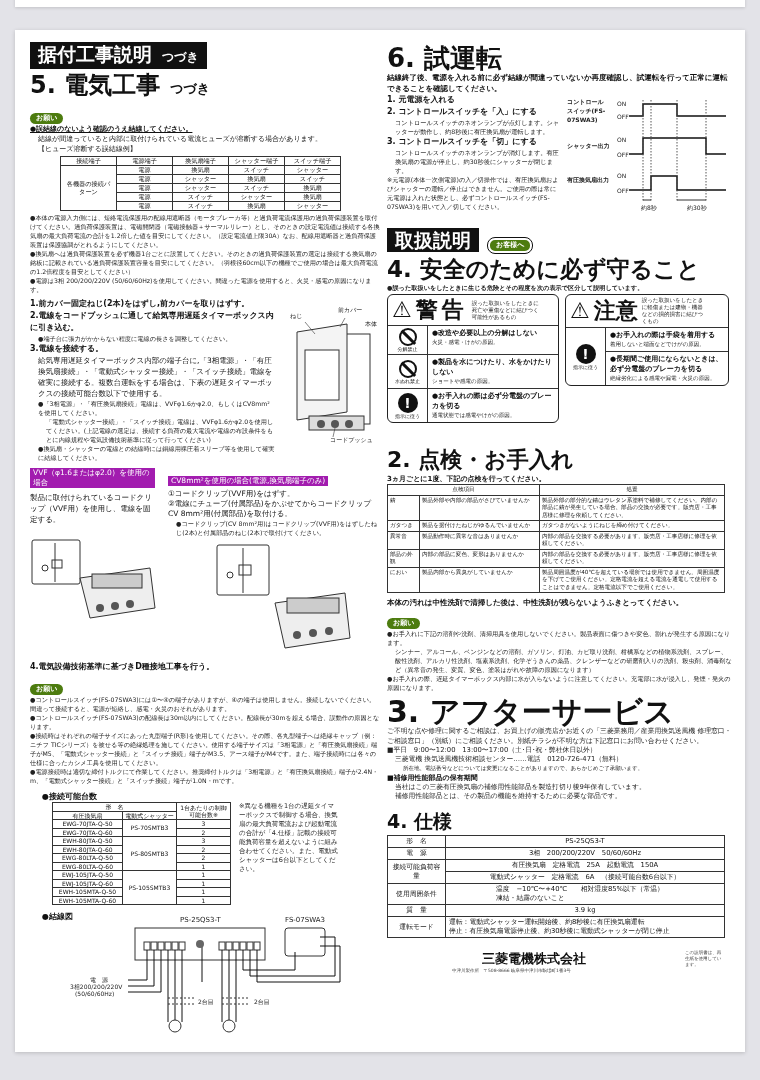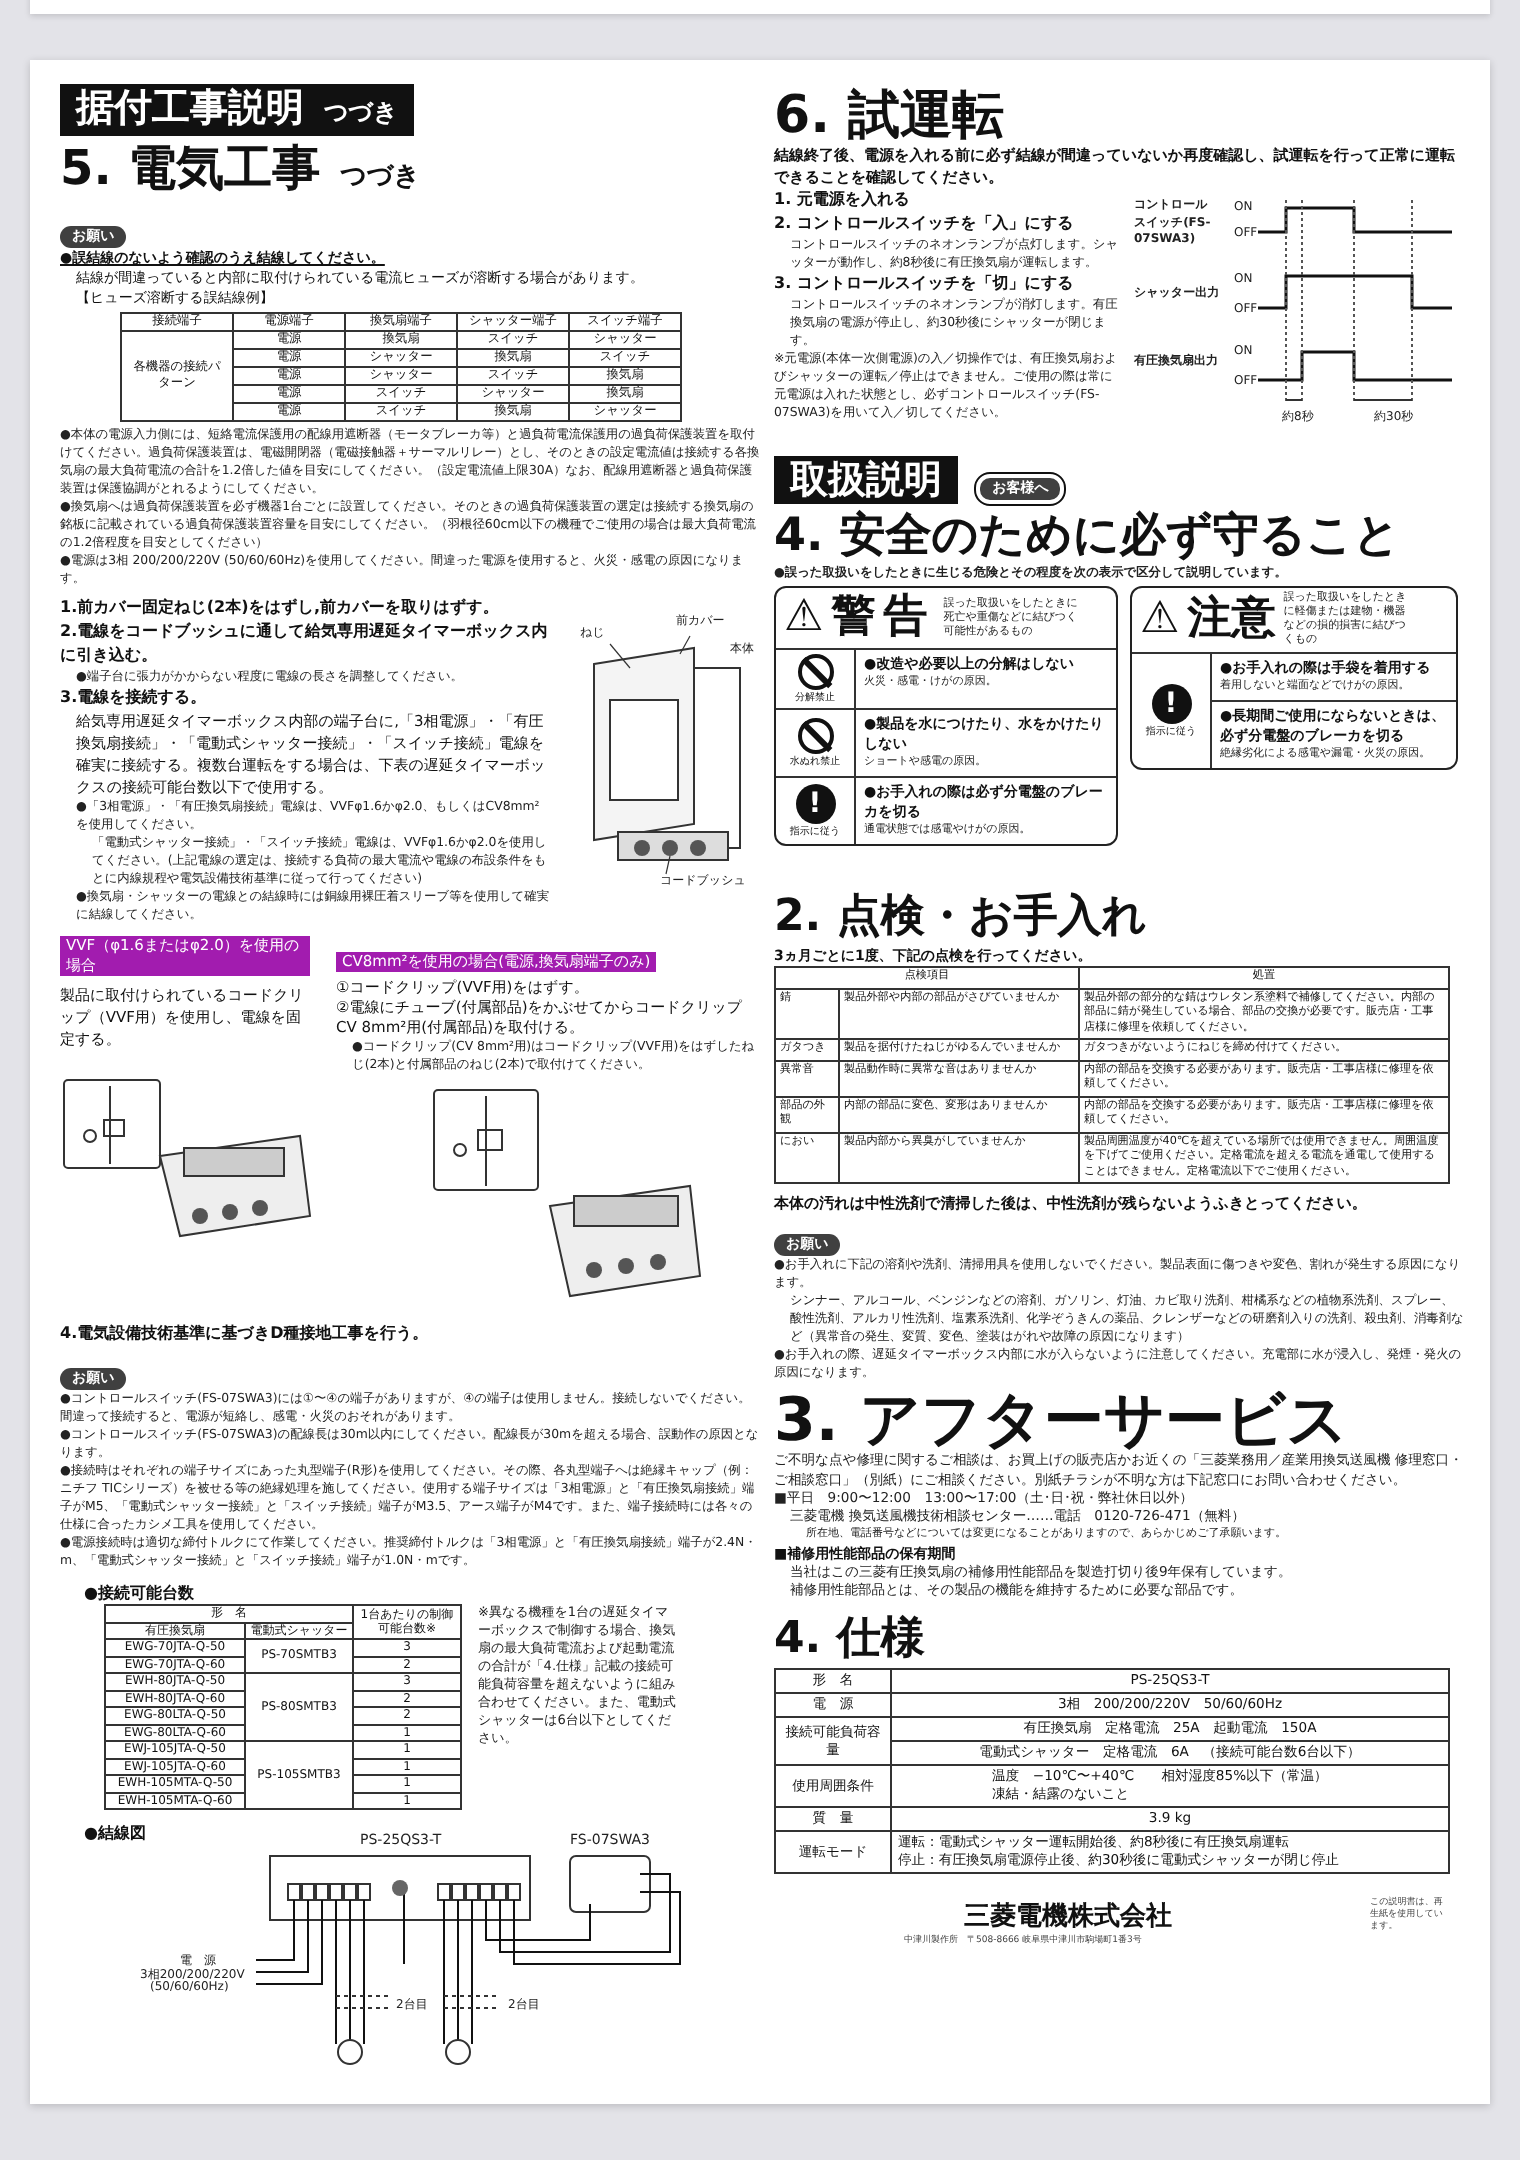--- a/index.html
+++ b/index.html
@@ -7,21 +7,21 @@
   body { background: #e3e3e8; font-family: "DejaVu Sans", sans-serif; color: #111; position: relative; }
   .prev-page { position: absolute; left: 15px; top: -10px; width: 730px; height: 17px; background: #fff; box-shadow: 0 1px 3px rgba(0,0,0,0.15); }
   .page { position: absolute; left: 15px; top: 30px; width: 730px; height: 1022px; background: #fff; box-shadow: 0 1px 4px rgba(0,0,0,0.18); overflow: hidden; }
   .col { position: absolute; top: 12px; }
   .col-left { left: 15px; width: 350px; }
   .col-right { left: 372px; width: 345px; }
   .black-banner { display: inline-block; background: #111; color: #fff; font-weight: bold; font-size: 19px; padding: 1px 8px; line-height: 22px; }
   .black-banner .sub { font-size: 12px; margin-left: 10px; }
   .h1 { font-weight: bold; font-size: 24px; line-height: 28px; margin-top: 2px; }
   .h1 .sub { font-size: 13px; margin-left: 10px; }
-  .pill { display: inline-block; background: #404040; color: #fff; font-size: 7px; border-radius: 7px; padding: 1px 6px; line-height: 9px; font-weight: bold; }
+  .pill { display: inline-block; background: #4d7c0f; color: #fff; font-size: 7px; border-radius: 7px; padding: 1px 6px; line-height: 9px; font-weight: bold; }
   .tiny { font-size: 6.2px; line-height: 9px; color: #222; }
   .small { font-size: 7px; line-height: 10px; }
   .mid { font-size: 8px; line-height: 11px; }
   .bold { font-weight: bold; }
   .u { text-decoration: underline; }
   .ind { padding-left: 8px; }
   .ind2 { padding-left: 16px; }
   table { border-collapse: collapse; }
   td, th { border: 1px solid #333; font-weight: normal; font-size: 6.2px; line-height: 8px; padding: 0 3px; text-align: center; }
   .fuse-table { margin-left: 30px; margin-top: 2px; }
@@ -450,21 +450,21 @@
 
     <div class="h1" style="font-size:30px; margin-top:6px">3. アフターサービス</div>
     <div class="tiny" style="font-size:6.8px; line-height:10px">ご不明な点や修理に関するご相談は、お買上げの販売店かお近くの「三菱業務用／産業用換気送風機 修理窓口・ご相談窓口」（別紙）にご相談ください。別紙チラシが不明な方は下記窓口にお問い合わせください。</div>
     <div class="tiny" style="font-size:6.8px">■平日　9:00〜12:00　13:00〜17:00（土･日･祝・弊社休日以外）</div>
     <div class="tiny ind" style="font-size:6.8px">三菱電機 換気送風機技術相談センター……電話　0120-726-471（無料）</div>
     <div class="tiny ind2" style="font-size:5.5px">所在地、電話番号などについては変更になることがありますので、あらかじめご了承願います。</div>
     <div class="small bold">■補修用性能部品の保有期間</div>
     <div class="tiny ind" style="font-size:6.8px">当社はこの三菱有圧換気扇の補修用性能部品を製造打切り後9年保有しています。</div>
     <div class="tiny ind" style="font-size:6.8px">補修用性能部品とは、その製品の機能を維持するために必要な部品です。</div>
 
-    <div class="h1" style="font-size:22px; margin-top:6px">4. 仕様</div>
+    <div class="h1" style="font-size:19px; margin-top:6px">4. 仕様</div>
     <table class="spec-table" style="width:338px">
       <tbody>
           <tr>
             <td class="lbl">形　名</td>
             <td>PS-25QS3-T</td>
           </tr>
       <tr>
             <td class="lbl">電　源</td>
             <td>3相　200/200/220V　50/60/60Hz</td>
           </tr>

